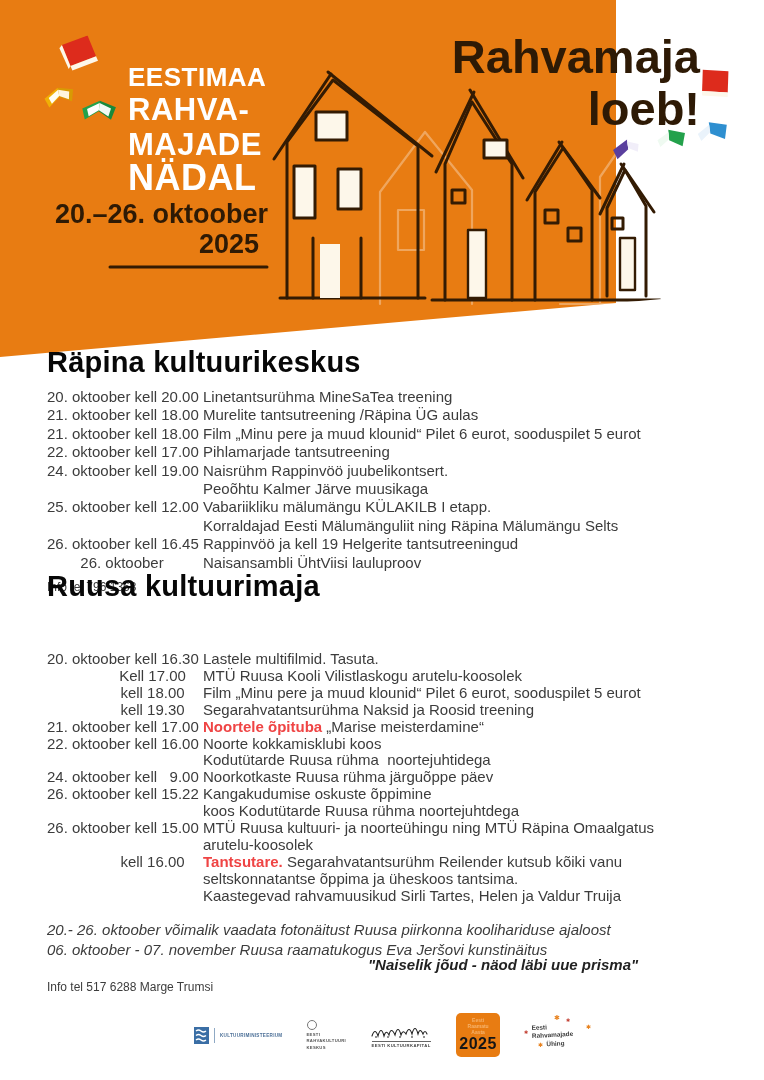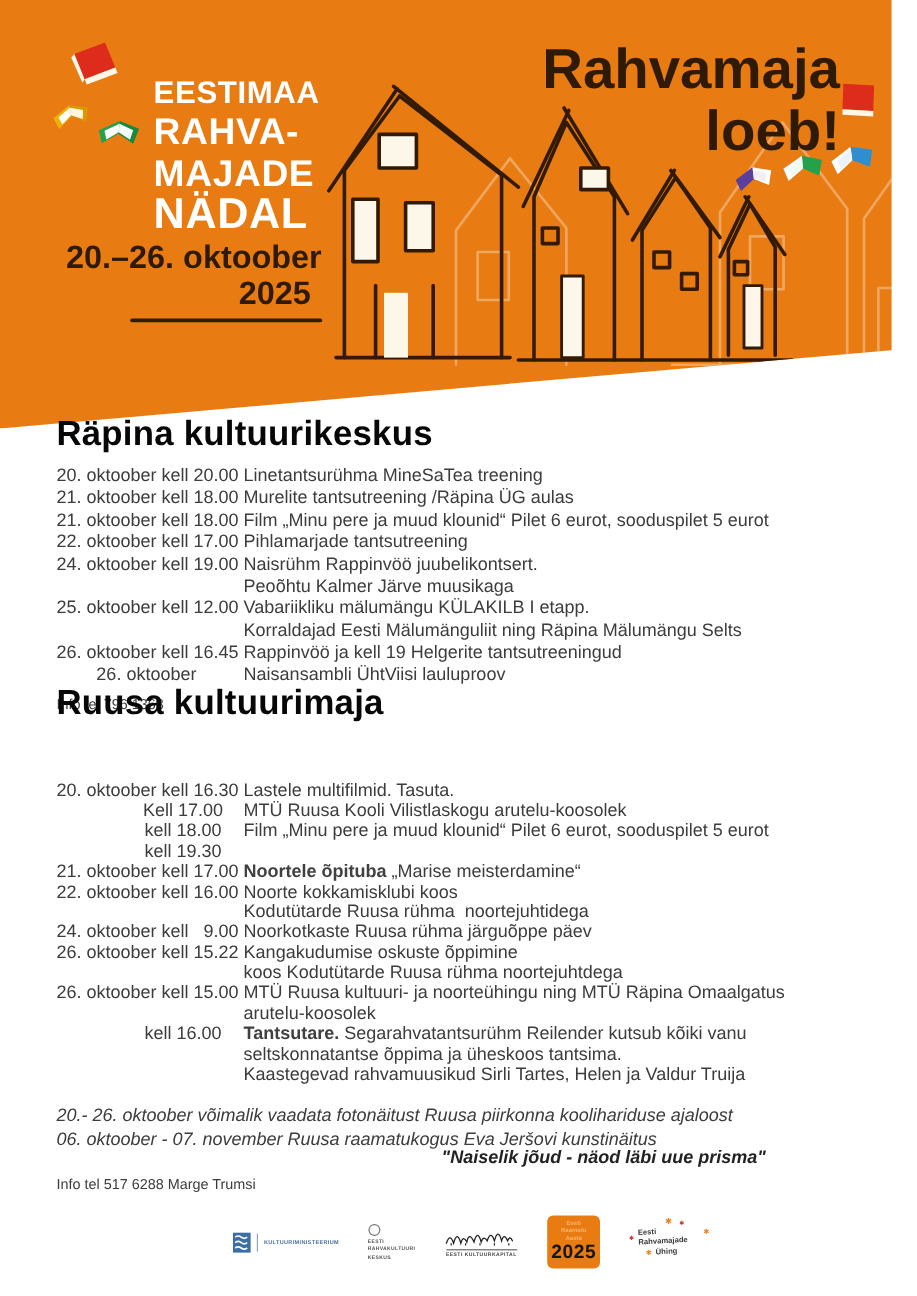--- a/index.html
+++ b/index.html
@@ -2,24 +2,23 @@
 <html style="--orange: #E87C12; --banner-dark: #2E1A05; --window: #FDF7EA; --text: #3C3C3C; --book-red: #DD2B1C; --book-yellow: #F0AF06; --book-green: #23A14B; --book-blue: #2E8FD0; --book-purple: #5A3F9E; --ministry-blue: #3A6EA5;"><head>
 <meta charset="utf-8">
 <style>
   html,body{margin:0;padding:0;background:#ffffff;}
   #page{
     position:relative;width:764px;height:1080px;background:#ffffff;overflow:hidden;
     font-family:"Liberation Sans","DejaVu Sans",sans-serif;color:var(--text,#3C3C3C);
   }
   
   #banner{
-    position:absolute;left:0;top:0;width:708px;height:360px;
+    position:absolute;left:0;top:0;width:616px;height:360px;
     background:var(--orange,#E87C12);
     clip-path:polygon(0 0,764px 0,764px 290px,0 357px);
-    padding-left:35px;
   }
   #houses-svg{position:absolute;left:80px;top:42px;width:684px;height:272px;}
   .banner-logo{position:absolute;left:128px;top:64px;color:#ffffff;font-weight:800;line-height:1;}
   .bl1{font-size:26px;letter-spacing:.5px;}
   .bl2,.bl3{font-size:31px;margin-top:4px;letter-spacing:.5px;}
   .bl4{font-size:36px;margin-top:0;letter-spacing:.5px;}
   .banner-dates{position:absolute;left:55px;top:199px;width:204px;color:var(--banner-dark,#2E1A05);font-weight:800;}
   .bd1{font-size:27px;line-height:30px;white-space:nowrap;}
   .bd2{font-size:27px;line-height:30px;text-align:right;}
   .slogan{position:absolute;left:400px;top:33px;width:300px;text-align:right;color:var(--banner-dark,#2E1A05);font-weight:800;line-height:1;}
@@ -28,21 +27,21 @@
   .book{position:absolute;}
   
   .section-title{position:absolute;left:47px;font-size:29px;font-weight:800;color:#070707;letter-spacing:.2px;white-space:nowrap;}
   .rows{position:absolute;left:47px;right:8px;font-size:15px;}
   .row{display:flex;text-align:center;}
   #rapina-rows .row{line-height:18.4px;}
   #ruusa-rows .row{line-height:16.9px;}
   .c1{flex:none;width:150px;margin-right:6px;white-space:pre;}
   .c1.time-only{padding-left:61px;box-sizing:border-box;}
   .desc{white-space:pre-wrap;}
-  .desc b{color:#404040;}
+  .desc b{color:#ef4444;}
   .info-line{position:absolute;left:47px;font-size:12px;}
   .notes{position:absolute;left:47px;top:920px;font-size:15px;font-style:italic;line-height:19.5px;}
   .quote{position:absolute;left:368px;top:956px;font-size:15px;font-style:italic;font-weight:bold;color:#222;}
   
   #logos{position:absolute;left:0;top:1010px;width:764px;height:50px;display:flex;justify-content:center;align-items:center;gap:24px;transform:translateX(12px);}
   .logo{display:flex;align-items:center;}
   .ministry{gap:5px;}
   .ministry .txt{font-size:4.6px;letter-spacing:.3px;color:#4A6E96;font-weight:bold;white-space:nowrap;}
   .ministry .div{width:1px;height:15px;background:#8FA9C4;}
   .keskus{flex-direction:column;align-items:flex-start;gap:1px;}
@@ -223,20 +222,21 @@
       <div class="row">
         <span class="c1 time-only">Kell 17.00</span>
         <span class="desc">MTÜ Ruusa Kooli Vilistlaskogu arutelu-koosolek</span>
       </div>
       <div class="row">
         <span class="c1 time-only">kell 18.00</span>
         <span class="desc">Film „Minu pere ja muud klounid“ Pilet 6 eurot, sooduspilet 5 eurot</span>
       </div>
       <div class="row">
         <span class="c1 time-only">kell 19.30</span>
+        <span class="desc">Segarahvatantsurühma Naksid ja Roosid treening</span>
       </div>
       <div class="row">
         <span class="c1">21. oktoober kell 17.00</span>
         <span class="desc"><b>Noortele õpituba</b> „Marise meisterdamine“</span>
       </div>
       <div class="row">
         <span class="c1">22. oktoober kell 16.00</span>
         <span class="desc">Noorte kokkamisklubi koos</span>
       </div>
       <div class="row">

